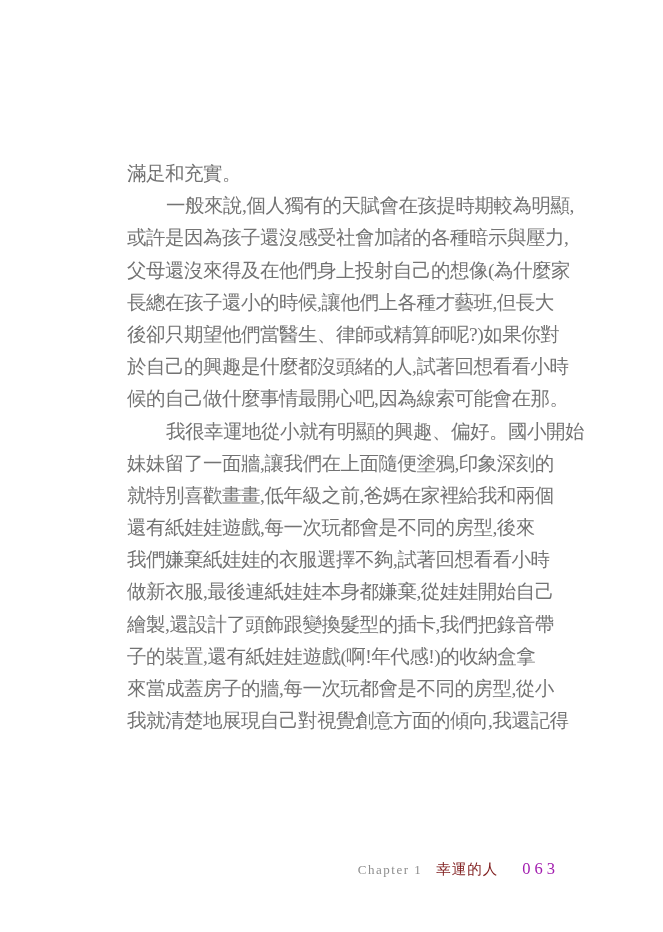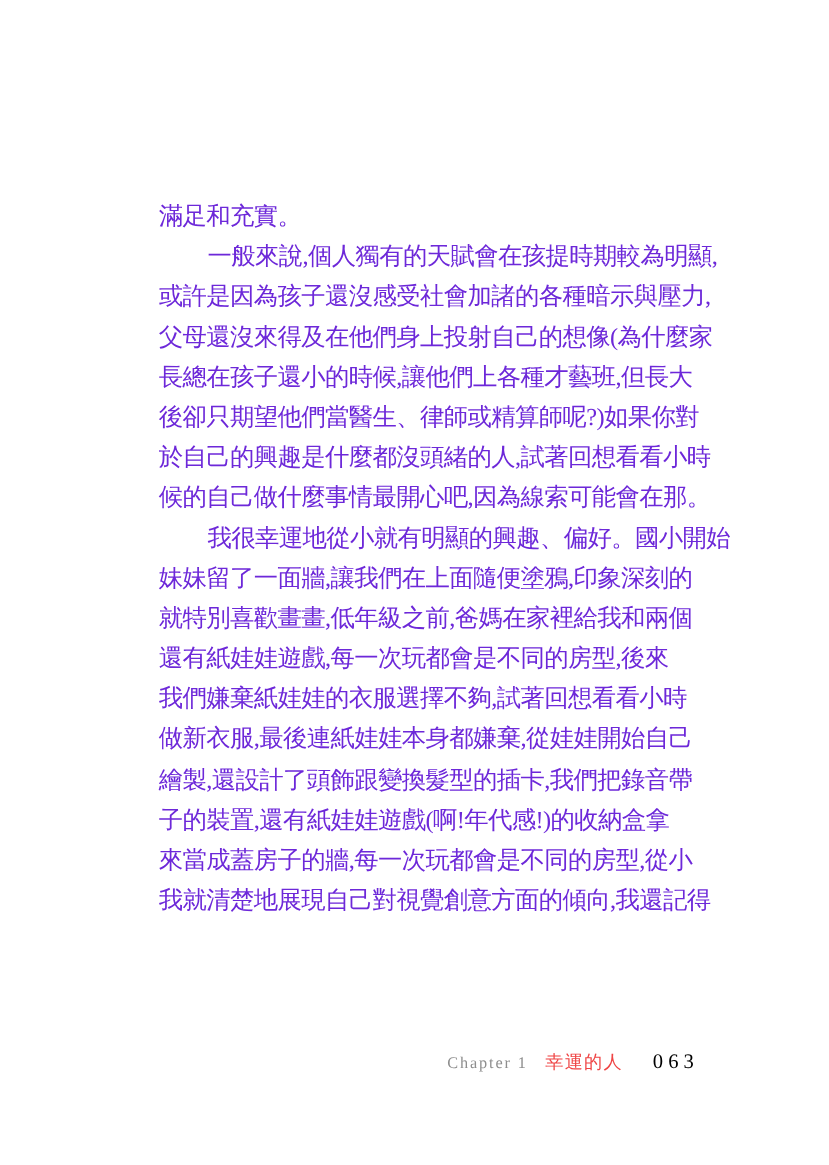--- a/index.html
+++ b/index.html
@@ -56,21 +56,21 @@
     font-size: 16.5px;
     color: #c28a76;
     letter-spacing: 4px;
     margin-left: 24px;
   }
 </style>
 </head>
 <body>
 
 <div class="page" style="background: rgb(255, 255, 255);">
-  <main class="text-block" id="body-text" style="color: #6d28d9;">
+  <main class="text-block" id="body-text" style="color: #737373;">
       <div class="line">滿足和充實。</div>
       <div class="line indent">一般來說,個人獨有的天賦會在孩提時期較為明顯,</div>
       <div class="line">或許是因為孩子還沒感受社會加諸的各種暗示與壓力,</div>
       <div class="line">父母還沒來得及在他們身上投射自己的想像(為什麼家</div>
       <div class="line">長總在孩子還小的時候,讓他們上各種才藝班,但長大</div>
       <div class="line">後卻只期望他們當醫生、律師或精算師呢?)如果你對</div>
       <div class="line">於自己的興趣是什麼都沒頭緒的人,試著回想看看小時</div>
       <div class="line">候的自己做什麼事情最開心吧,因為線索可能會在那。</div>
       <div class="line indent">我很幸運地從小就有明顯的興趣、偏好。國小開始</div>
       <div class="line">妹妹留了一面牆,讓我們在上面隨便塗鴉,印象深刻的</div>
@@ -78,16 +78,16 @@
       <div class="line">還有紙娃娃遊戲,每一次玩都會是不同的房型,後來</div>
       <div class="line">我們嫌棄紙娃娃的衣服選擇不夠,試著回想看看小時</div>
       <div class="line">做新衣服,最後連紙娃娃本身都嫌棄,從娃娃開始自己</div>
       <div class="line">繪製,還設計了頭飾跟變換髮型的插卡,我們把錄音帶</div>
       <div class="line">子的裝置,還有紙娃娃遊戲(啊!年代感!)的收納盒拿</div>
       <div class="line">來當成蓋房子的牆,每一次玩都會是不同的房型,從小</div>
       <div class="line">我就清楚地展現自己對視覺創意方面的傾向,我還記得</div>
     </main>
   <footer class="footer">
     <span class="chapter-label" style="color: rgb(142, 142, 142);">Chapter 1</span>
-    <span class="chapter-title" style="color: #ef4444;">幸運的人</span>
-    <span class="page-number" style="color: #000000;">063</span>
+    <span class="chapter-title" style="color: #7f1d1d;">幸運的人</span>
+    <span class="page-number" style="color: #a21caf; margin-top: 20px;">063</span>
   </footer>
 </div>
 
 </body></html>

